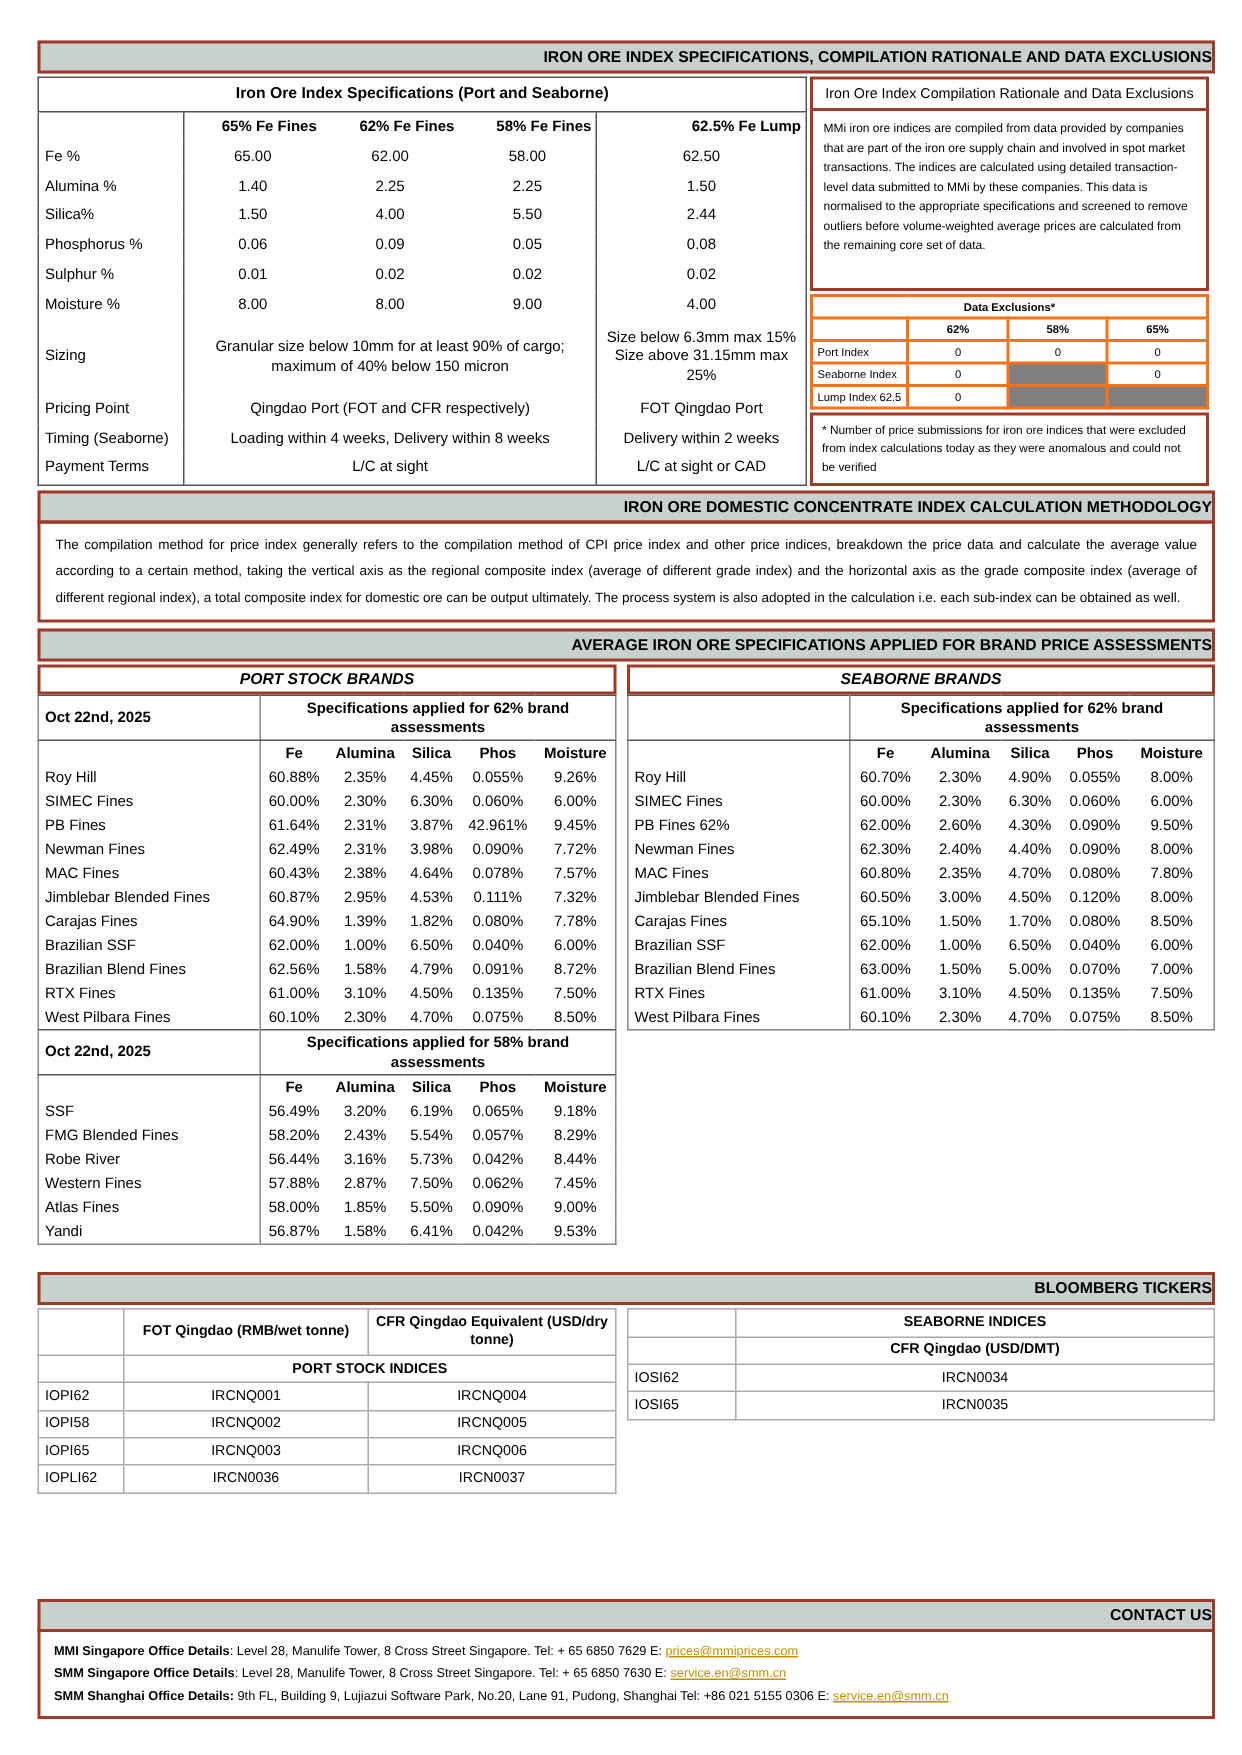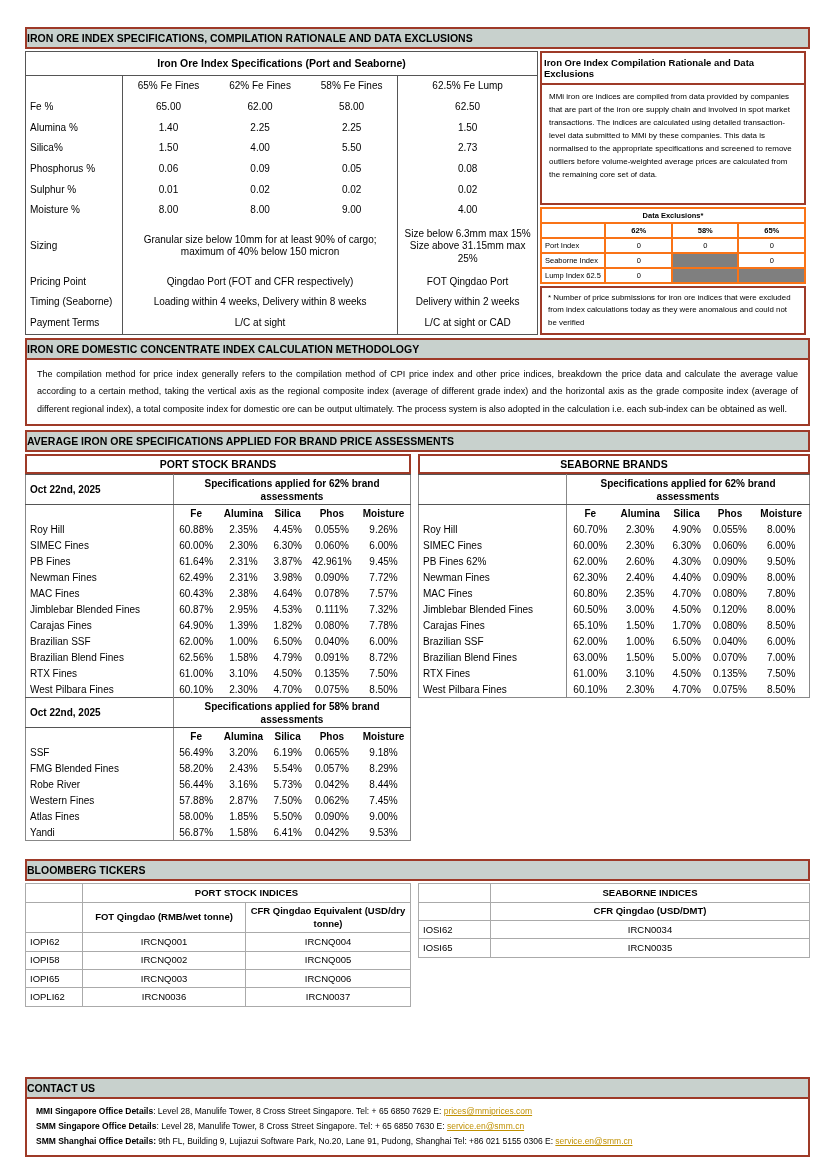--- a/index.html
+++ b/index.html
@@ -15,38 +15,38 @@
     height:37px; background:linear-gradient(to right,#c5461f,#cf5a35 30%,#e8b9a6 70%,#f3ddd4);
     display:flex; justify-content:space-between; align-items:center;
     padding:0 16px 0 12px;
   }
   .banner-title { color:#fff; font-size:15px; }
   .banner-date  { color:#000; font-size:13.5px; }
 
   
   .sec-header {
     margin-top:2px; border:2px solid #9e3a28; background:#c8d1cd;
-    font-weight:bold; font-size:10.5px; text-align:left; padding:3px 0;
+    font-weight:bold; font-size:10.5px; text-align:right; padding:3px 0;
   }
 
   
   .spec-area { display:flex; gap:2px; margin-top:2px; align-items:stretch; }
   table { border-collapse:collapse; }
   .spec-table { width:513px; font-size:10px; border:1px solid #555; }
   .spec-table .tbl-title { font-size:10.5px; font-weight:bold; text-align:center;
     border-bottom:1px solid #555; padding:3px 0; }
   .spec-table th, .spec-table td { padding:2.5px 3px; text-align:center; font-weight:normal; line-height:1.25; }
-  .spec-table .colhead { font-weight:normal; }
+  .spec-table .colhead { font-weight:bold;text-align:right; }
   .spec-table .rowlab { text-align:left; padding-left:4px; }
   .bl { border-left:1px solid #555; }
 
   
   .rat-panel { width:266px; display:flex; flex-direction:column; }
-  .rat-title { border:2px solid #9e3a28; font-weight:bold; font-size:9.5px;
-    text-align:left; padding:4px 2px; }
+  .rat-title { border:2px solid #9e3a28; font-weight:normal; font-size:9.5px;
+    text-align:center; padding:4px 2px; }
   .rat-body { border:2px solid #9e3a28; margin-top:-2px; font-size:8px;
     line-height:1.63; padding:5px 7px; height:122px; }
   .excl-table { width:100%; font-size:7.5px; margin-top:2px; }
   .excl-table td, .excl-table th { border:2px solid #f97316; padding:2px 3px; text-align:center; font-weight:normal; }
   .excl-table .excl-title { font-weight:bold; }
   .excl-table .colhead { font-weight:bold; }
   .excl-table .rowlab { text-align:left; border-right:1px solid #c7c7c7; }
   .excl-gray { background:#7f7f7f; }
   .rat-note { border:2px solid #9e3a28; margin-top:2px; font-size:7.9px;
     line-height:1.55; padding:4px 6px; flex:1; }
@@ -55,21 +55,21 @@
   .method-header { margin-top:3px; }
   .method-box { border:2px solid #9e3a28; margin-top:-2px; padding:6px 10px;
     font-size:9px; line-height:1.95; text-align:justify; }
 
   
   .brand-header { margin-top:4px; }
   .brand-area { display:flex; gap:7px; margin-top:2px; align-items:flex-start; }
   .brand-col-left { width:386px; }
   .brand-col-right { width:392px; }
   .brand-title { border:2px solid #9e3a28; font-weight:bold; font-size:10.5px;
-    text-align:center; padding:2px 0; background:#fff; }
+    text-align:center; padding:2px 0; background:#fff;font-style:italic; }
   .brand-table { width:100%; font-size:10px; border:1px solid #888; margin-top:0px; }
   .brand-table td, .brand-table th { padding:1.5px 3px; text-align:center; line-height:1.3; font-weight:normal; }
   .brand-table .namecol { text-align:left; padding-left:4px; width:148px; border-right:1px solid #888; }
   .brand-table .hdr td, .brand-table .hdr th { font-weight:bold; border-top:1px solid #555; border-bottom:1px solid #555; }
   .brand-table .cols td, .brand-table .cols th { font-weight:bold; }
   .brand-table .datecell { text-align:left; padding-left:4px; }
 
   
   .tickers-header { margin-top:18px; }
   .tickers-area { display:flex; gap:7px; margin-top:2px; align-items:flex-start; }
@@ -136,21 +136,21 @@
               <td>2.25</td>
               <td>2.25</td>
               <td class="bl">1.50</td>
             </tr>
 
             <tr>
               <td class="rowlab">Silica%</td>
               <td class="bl">1.50</td>
               <td>4.00</td>
               <td>5.50</td>
-              <td class="bl">2.73</td>
+              <td class="bl">2.44</td>
             </tr>
 
             <tr>
               <td class="rowlab">Phosphorus %</td>
               <td class="bl">0.06</td>
               <td>0.09</td>
               <td>0.05</td>
               <td class="bl">0.08</td>
             </tr>
 
@@ -560,26 +560,26 @@
         </table>
       </div>
     </div>
 
     <div class="sec-header tickers-header">BLOOMBERG TICKERS</div>
     <div class="tickers-area">
       <table class="ticker-table ticker-left">
         <tbody>
           <tr>
             <td class="c0"></td>
-            <td colspan="2" class="tt-title">PORT STOCK INDICES</td>
-          </tr>
-          <tr>
-            <td class="c0"></td>
             <td class="c1 tt-colhead">FOT Qingdao (RMB/wet tonne)</td>
             <td class="tt-colhead">CFR Qingdao Equivalent (USD/dry tonne)</td>
+          </tr>
+          <tr>
+            <td class="c0"></td>
+            <td colspan="2" class="tt-title">PORT STOCK INDICES</td>
           </tr>
         </tbody>
         <tbody>
 
             <tr>
               <td class="c0 tt-label">IOPI62</td>
               <td class="c1">IRCNQ001</td>
               <td>IRCNQ004</td>
             </tr>
 

